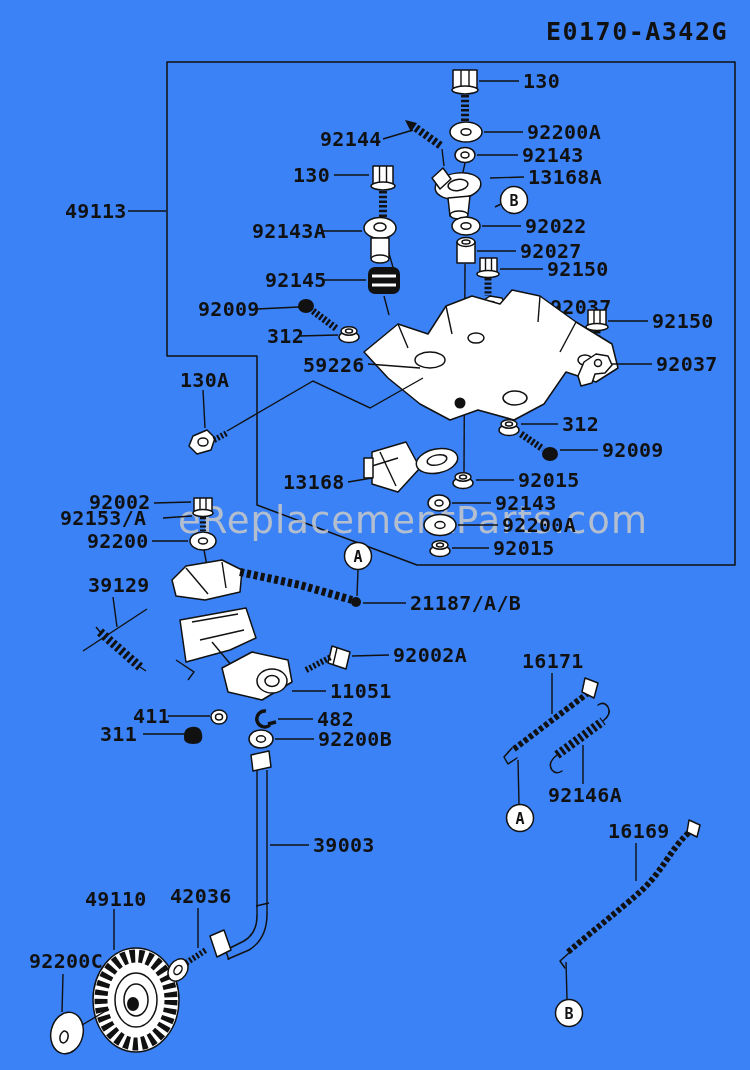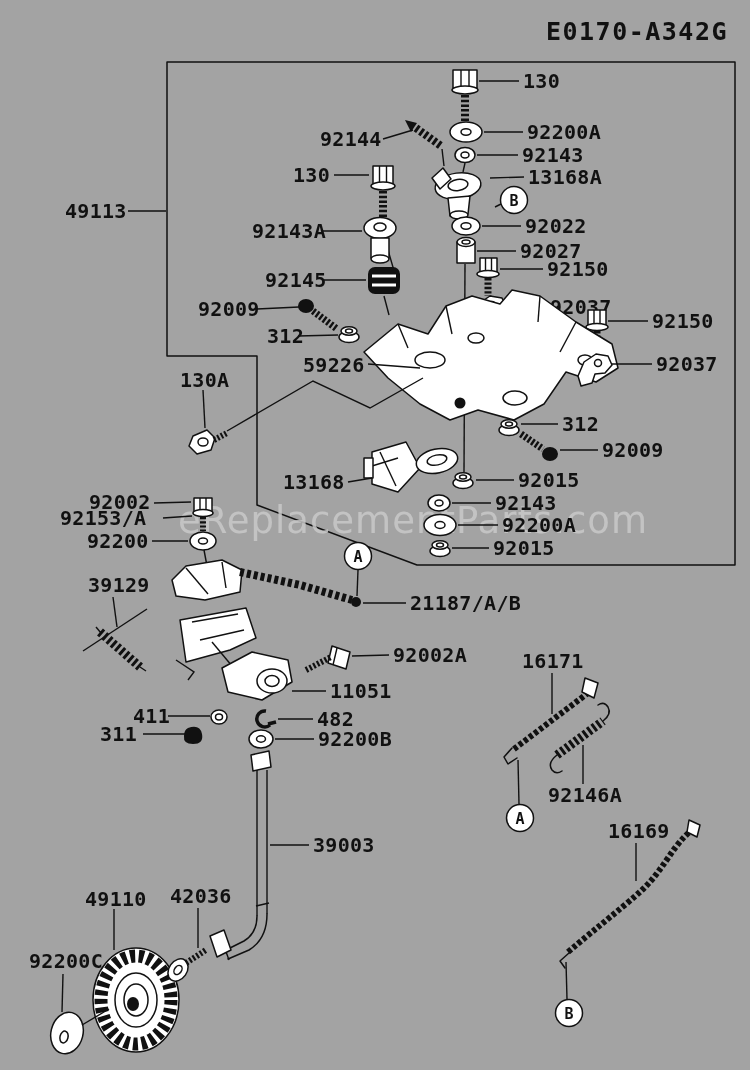--- a/index.html
+++ b/index.html
@@ -1,16 +1,16 @@
 <!DOCTYPE html>
 <html><head>
 <meta charset="utf-8">
 <style>
   html,body{margin:0;padding:0;background:#fff}
-  .stage{position:relative;width:750px;height:1070px;background:#a3a3a3;overflow:hidden}
+  .stage{position:relative;width:750px;height:1070px;background:#3b82f6;overflow:hidden}
   svg{display:block}
   .lbl{font:700 20px "DejaVu Sans Mono",monospace;fill:#111;letter-spacing:.3px}
   .code{font:700 25px "DejaVu Sans Mono",monospace;fill:#111;letter-spacing:1.5px}
   .mk{font:700 15px "DejaVu Sans Mono",monospace;fill:#111}
   .wm{font:400 37px "DejaVu Sans",sans-serif;fill:#c9c9c9;opacity:.85;letter-spacing:1px}
   .ln{stroke:#111;stroke-width:1.4;fill:none}
   .o{fill:#fff;stroke:#111;stroke-width:1.5;stroke-linejoin:round}
   .on{fill:none;stroke:#111;stroke-width:1.5;stroke-linejoin:round;stroke-linecap:round}
   .blk{fill:#111;stroke:none}
 </style>

